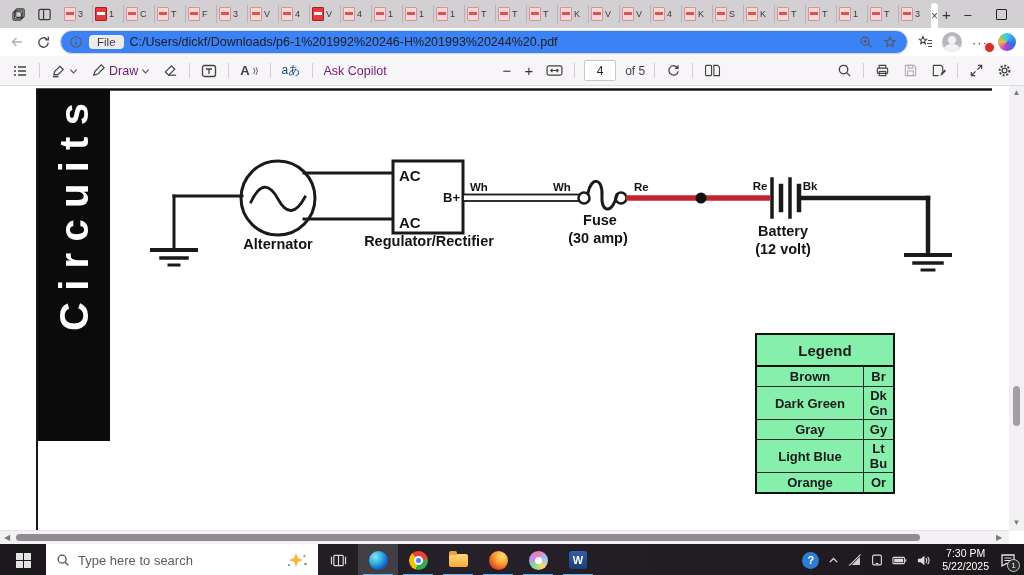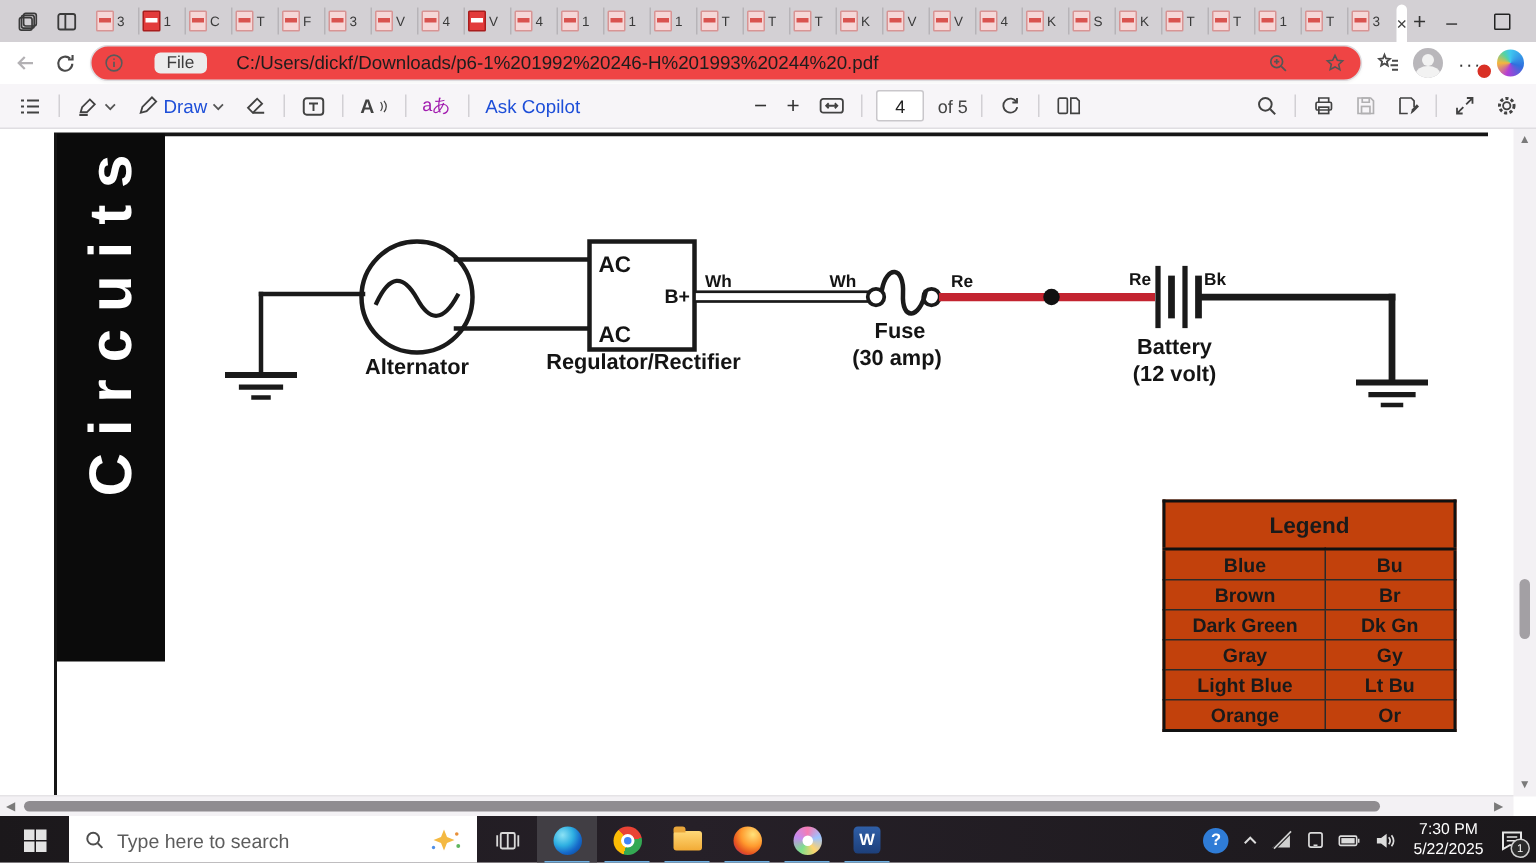--- a/index.html
+++ b/index.html
@@ -24,49 +24,49 @@
   .newtab{width:26px;height:22px;margin-left:4px;display:flex;align-items:center;justify-content:center;
     font-size:15px;color:#333;border-radius:4px;cursor:pointer;}
   .winctl{margin-left:auto;display:flex;height:28px;}
   .wbtn{width:34px;display:flex;align-items:center;justify-content:center;color:#222;font-size:13px;cursor:pointer;}
   .maxbox{width:9px;height:9px;border:1.2px solid #222;border-radius:1px;}
 
   
   .navbar{height:28px;background:#fff;display:flex;align-items:center;padding:0 8px;gap:8px;flex:0 0 auto;}
   .nbtn{width:18px;height:18px;display:flex;align-items:center;justify-content:center;cursor:pointer;flex:0 0 auto;}
   .addr{flex:1;height:22px;border:1px solid #dcdade;border-radius:12px;display:flex;align-items:center;
-    padding:0 8px;gap:20px;background:#ef4444;box-shadow:0 1px 2px rgba(0,0,0,.05);}
+    padding:0 8px;gap:6px;background:#3b82f6;box-shadow:0 1px 2px rgba(0,0,0,.05);}
   .filechip{background:#ececec;border-radius:4px;padding:1px 8px;font-size:11.5px;color:#3c3c3c;}
   .url{flex:1;font-size:12.5px;color:#1d1d1d;white-space:nowrap;overflow:hidden;}
   .avatar{width:20px;height:20px;border-radius:50%;background:#b9b7bb;position:relative;overflow:hidden;cursor:pointer;flex:0 0 auto;}
   .avatar::before{content:"";position:absolute;left:6px;top:4px;width:8px;height:8px;border-radius:50%;background:#f2f2f2;}
   .avatar::after{content:"";position:absolute;left:2px;top:12px;width:16px;height:10px;border-radius:50%;background:#f2f2f2;}
   .more{position:relative;font-size:13px;color:#333;letter-spacing:1px;cursor:pointer;padding:0 2px;}
   .reddot{position:absolute;right:-5px;bottom:-3px;width:9px;height:9px;border-radius:50%;background:#d93025;border:1.5px solid #fff;}
   .copilot{width:18px;height:18px;border-radius:50%;cursor:pointer;flex:0 0 auto;
     background:conic-gradient(#3ec6f0,#2f6fde 30%,#b43dd6 55%,#f5b73c 75%,#57d3a0 90%,#3ec6f0);}
 
   
   .pdfbar{height:29px;background:#f7f5f8;border-bottom:1px solid #e0dee2;display:flex;align-items:center;
     padding:0 10px;color:#3d3d3d;font-size:13px;flex:0 0 auto;justify-content:space-between;}
   .tbgroup{display:flex;align-items:center;gap:9px;}
   .tbbtn{display:flex;align-items:center;gap:3px;cursor:pointer;padding:2px 2px;border-radius:3px;}
   .tbsep{width:1px;height:15px;background:#d2d0d4;}
   .pagebox{width:30px;height:19px;border:1px solid #c9c7cb;background:#fff;border-radius:2px;
     display:flex;align-items:center;justify-content:center;font-size:12px;color:#222;}
   .oftext{font-size:12px;color:#444;}
   .dim{opacity:.38;}
-  .tlabel{font-size:12.5px;color:#1d4ed8;}
+  .tlabel{font-size:12.5px;color:#701a75;}
 
   
   .viewer{position:relative;height:458px;background:#fff;flex:0 0 auto;overflow:hidden;}
   .page-title{position:absolute;left:117px;top:6px;font-size:21px;font-weight:bold;color:#141414;letter-spacing:-0.2px;}
   .banner{position:absolute;left:0;top:0;}
-  .legend{position:absolute;left:775px;top:247px;width:196px;border-collapse:collapse;
-    border:2.5px solid #111;background:#c2410c;font-weight:bold;color:#1a1a1a;}
+  .legend{position:absolute;left:755px;top:247px;width:140px;border-collapse:collapse;
+    border:2.5px solid #111;background:#86efac;font-weight:bold;color:#1a1a1a;}
   .legend th{border-bottom:2.5px solid #111;font-size:15px;height:28px;}
   .legend td{border:1.5px solid #2a2a2a;font-size:13px;height:17px;text-align:center;}
   .legend td.lc{width:104px;}
 
   
   .vscroll{position:absolute;right:0;top:0;width:15px;height:445px;background:#f3f1f4;}
   .vthumb{position:absolute;left:4px;top:300px;width:7px;height:40px;border-radius:4px;background:#a3a0a4;cursor:pointer;}
   .varrow{position:absolute;left:3px;width:9px;height:9px;color:#7a7a7a;font-size:8px;line-height:9px;text-align:center;cursor:pointer;}
   .hscroll{position:absolute;left:0;bottom:0;width:1009px;height:13px;background:#f3f1f4;border-top:1px solid #e5e3e6;}
   .hthumb{position:absolute;left:16px;top:3px;width:904px;height:7px;border-radius:4px;background:#8f8c90;cursor:pointer;}
@@ -374,21 +374,21 @@
       </span>
       <span class="tbsep"></span>
       <span class="tbbtn">
         <b style="font-size:13px;color:#424242;">A</b>
         <svg viewBox="0 0 8 12" width="6" height="10">
             <path d="M1 2q3 4 0 8M4 1q4 5 0 10" fill="none" stroke="#424242" stroke-width="1.1"></path>
           </svg>
       </span>
       <span class="tbsep"></span>
       <span class="tbbtn">
-        <span style="font-size:12px;color:#a21caf;">aあ</span>
+        <span style="font-size:12px;color:#0c4a6e;">aあ</span>
       </span>
       <span class="tbsep"></span>
       <span class="tbbtn">
         <span class="tlabel">Ask Copilot</span>
       </span>
     </div>
 
     <div class="tbgroup">
       <span class="tbbtn" style="font-size:15px;color:#333;">−</span>
       <span class="tbbtn" style="font-size:15px;color:#333;">+</span>
@@ -543,24 +543,20 @@
 
     <table class="legend">
       <thead>
         <tr>
             <th colspan="2">Legend</th>
           </tr>
       </thead>
       <tbody>
 
 
-          <tr>
-            <td class="lc">Blue</td>
-            <td class="la">Bu</td>
-          </tr>
 
           <tr>
             <td class="lc">Brown</td>
             <td class="la">Br</td>
           </tr>
 
 
           <tr>
             <td class="lc">Dark Green</td>
             <td class="la">Dk Gn</td>

